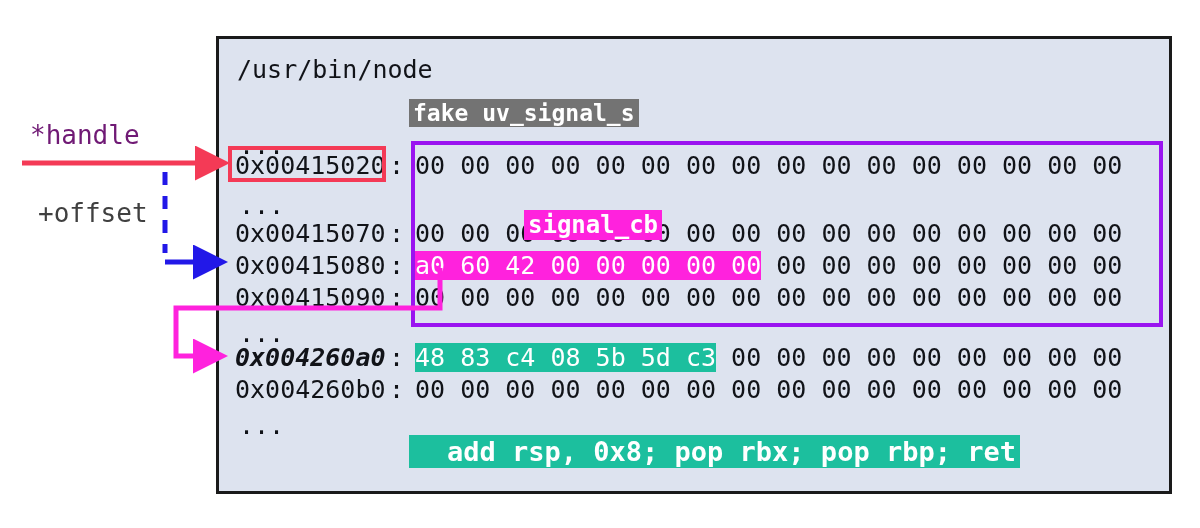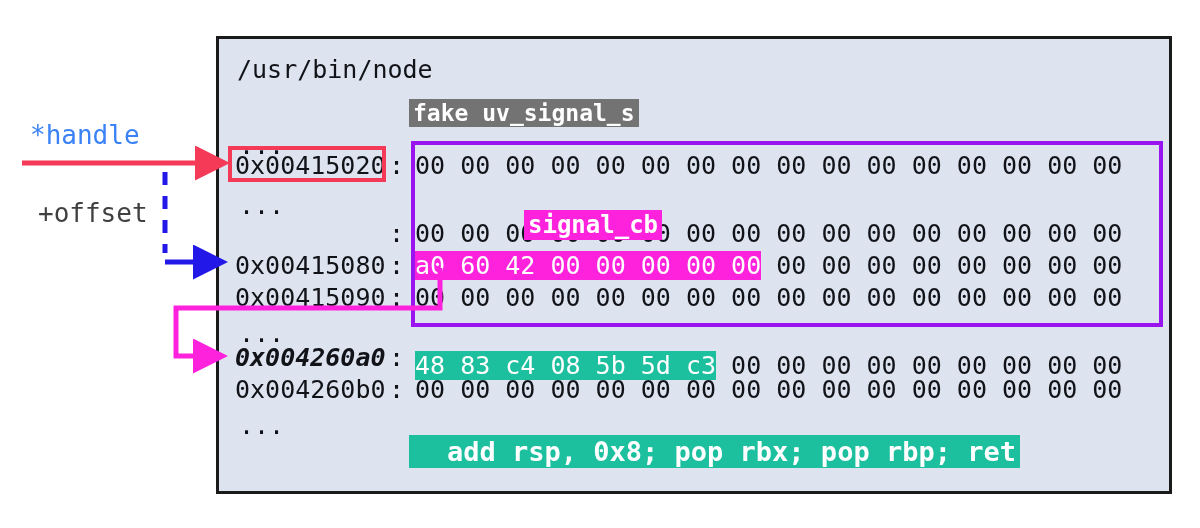--- a/index.html
+++ b/index.html
@@ -73,21 +73,21 @@
     pointer-events: none;
   }
 
   
   .ann-text {
     position: absolute;
     font-family: "DejaVu Sans Mono", "Liberation Mono", monospace;
     font-size: 26px;
     white-space: pre;
   }
-  .ann-red  { color: #3b82f6; }
+  .ann-red  { color: #701a75; }
   .ann-blue { color: #404040; }
 
   svg.overlay {
     position: absolute; left: 0; top: 0;
     width: 1200px; height: 528px;
     pointer-events: none;
   }
 </style>
 </head>
 <body>
@@ -99,36 +99,37 @@
     <div class="mono-line file-title">/usr/bin/node</div>
 
     <div class="mono-line dots" style="top:92px">...</div>
 
     <div class="mono-line addr" style="top:112px">0x00415020</div>
     <div class="mono-line" style="left:170px; top:112px">:</div>
     <div class="mono-line bytes" style="top:112px">00 00 00 00 00 00 00 00 00 00 00 00 00 00 00 00</div>
 
     <div class="mono-line dots" style="top:152px">...</div>
 
+    <div class="mono-line addr" style="top:180px">0x00415070</div>
     <div class="mono-line" style="left:170px; top:180px">:</div>
     <div class="mono-line bytes" style="top:180px">00 00 00 00 00 00 00 00 00 00 00 00 00 00 00 00</div>
 
     <div class="mono-line addr" style="top:212px">0x00415080</div>
     <div class="mono-line" style="left:170px; top:212px">:</div>
     <div class="mono-line bytes" style="top:212px"><span class="hl-magenta">a0 60 42 00 00 00 00 00</span><span> 00 00 00 00 00 00 00 00</span></div>
 
     <div class="mono-line addr" style="top:244px">0x00415090</div>
     <div class="mono-line" style="left:170px; top:244px">:</div>
     <div class="mono-line bytes" style="top:244px">00 00 00 00 00 00 00 00 00 00 00 00 00 00 00 00</div>
 
     <div class="mono-line dots" style="top:280px">...</div>
 
     <div class="mono-line addr bold" style="top:304px">0x004260a0</div>
     <div class="mono-line bold" style="left:170px; top:304px">:</div>
-    <div class="mono-line bytes" style="top:312px"><span class="hl-teal">48 83 c4 08 5b 5d c3</span><span> 00 00 00 00 00 00 00 00 00</span></div>
+    <div class="mono-line bytes" style="top:304px"><span class="hl-teal">48 83 c4 08 5b 5d c3</span><span> 00 00 00 00 00 00 00 00 00</span></div>
 
     <div class="mono-line addr" style="top:336px">0x004260b0</div>
     <div class="mono-line" style="left:170px; top:336px">:</div>
     <div class="mono-line bytes" style="top:336px">00 00 00 00 00 00 00 00 00 00 00 00 00 00 00 00</div>
 
     <div class="mono-line dots" style="top:372px">...</div>
 
     <div class="chip chip-teal" style="left:190px; top:396px">add rsp, 0x8; pop rbx; pop rbp; ret</div>
   </div>
 

